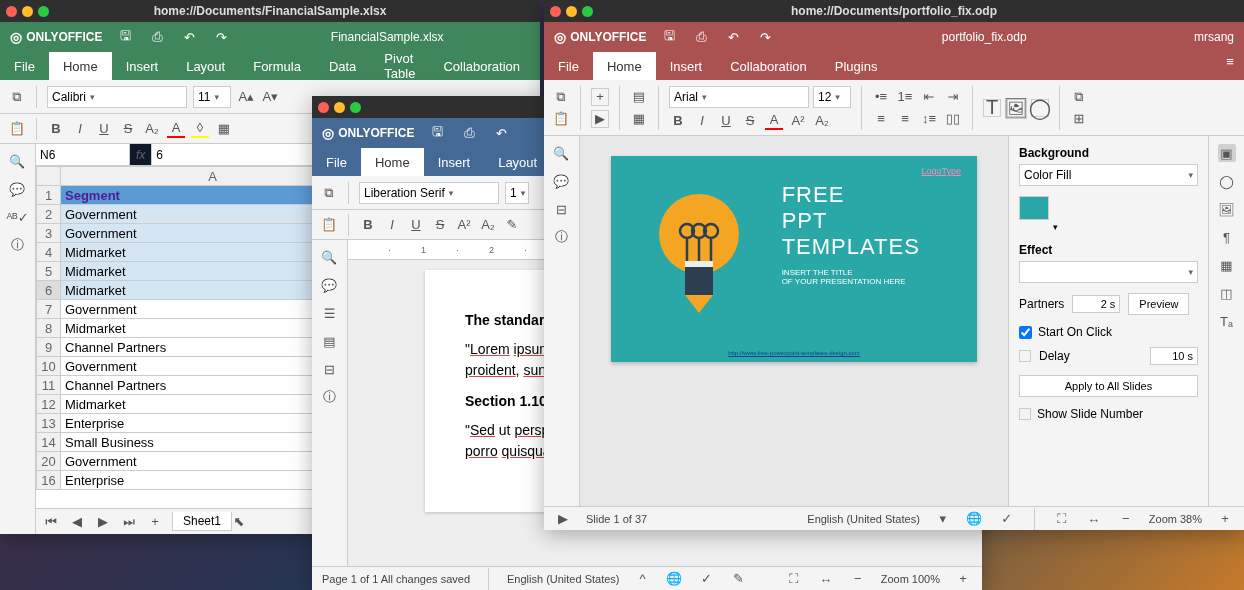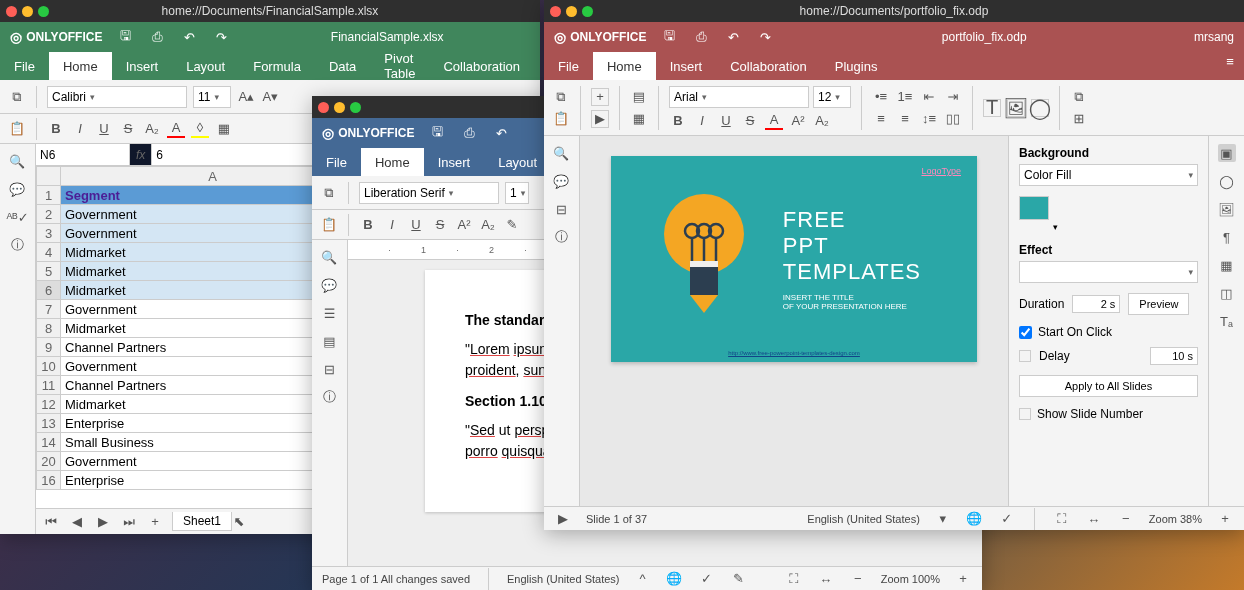--- a/index.html
+++ b/index.html
@@ -1,18 +1,18 @@
 <!DOCTYPE html>
 <html><head>
 <meta charset="utf-8">
 <style>
 * { margin:0; padding:0; box-sizing:border-box; font-family:"Segoe UI",Arial,sans-serif; }
 body { width:1244px; height:590px; background:linear-gradient(135deg,#8a4a7a 0%,#3a2f4a 30%,#1a3a5a 60%,#c47a2a 100%); position:relative; overflow:hidden; }
 .window { position:absolute; background:#fff; box-shadow:0 4px 20px rgba(0,0,0,0.3); display:flex; flex-direction:column; }
-.titlebar { background:#2f2f2f; height:22px; display:flex; align-items:center; padding:0 6px; color:#ddd; font-size:12px; position:relative; }
+.titlebar { background:#2f2f2f; height:22px; display:flex; align-items:center; padding:0 6px; color:#ddd; font-size:12px; position:relative;font-weight:bold; }
 .traffic { display:flex; gap:5px; }
 .light { width:11px; height:11px; border-radius:50%; }
 .light.r{background:#ff5f57;} .light.y{background:#ffbd2e;} .light.g{background:#28ca42;}
 .titlebar .title { position:absolute; left:50%; transform:translateX(-50%); font-size:12px; }
 .appbar { height:30px; display:flex; align-items:center; padding:0 10px; color:#fff; font-size:12px; gap:14px; }
 .appbar .logo { font-weight:600; font-size:12px; display:flex; align-items:center; gap:4px; }
 .appbar .logo::before { content:"◎"; font-size:14px; }
 .appbar .docname { flex:1; text-align:center; font-size:12px; }
 .tabbar { height:28px; display:flex; align-items:stretch; color:#fff; font-size:13px; }
 .tabbar .tab { padding:0 14px; display:flex; align-items:center; cursor:pointer; }
@@ -49,21 +49,21 @@
 .page { background:#fff; margin:10px auto; width:480px; padding:40px 40px; font-size:14px; line-height:1.5; box-shadow:0 1px 3px rgba(0,0,0,0.2);}
 .page h4 { font-weight:700; font-size:14px; margin-bottom:8px;}
 .page p { margin-bottom:10px; }
 .page .under { text-decoration:underline; text-decoration-color:#d44; }
 .ruler { height:20px; background:#fff; border-bottom:1px solid #ccc; font-size:9px; color:#666; display:flex; align-items:center; padding-left:40px; gap:30px;}
 .canvas { flex:1; overflow:auto; background:#eee; position:relative; }
 .statusbar { height:24px; background:#f4f4f4; border-top:1px solid #ccc; display:flex; align-items:center; padding:0 10px; font-size:11px; gap:14px; color:#444; }
 
 
 .slideview { flex:1; background:#e8e8e8; display:flex; align-items:flex-start; justify-content:center; padding:20px 10px;}
-.slide { width:366px; height:206px; background:#2aa7a7; color:#fff; position:relative; padding:34px; display:flex; gap:20px; box-shadow:0 2px 4px rgba(0,0,0,0.2);align-items:center;}
+.slide { width:366px; height:206px; background:#2aa7a7; color:#fff; position:relative; padding:26px; display:flex; gap:20px; box-shadow:0 2px 4px rgba(0,0,0,0.2);}
 .bulb-wrap { width:140px; display:flex; align-items:center; justify-content:center;}
 .slide-text .t1 { font-size:22px; font-weight:300; letter-spacing:1px;}
 .slide-text .t2 { font-size:22px; font-weight:300; letter-spacing:1px;}
 .slide-text .t3 { font-size:8px; margin-top:8px;}
 .slide-text .t4 { font-size:8px;}
 .logotype { position:absolute; top:10px; right:16px; font-size:9px; color:#f8b; text-decoration:underline;}
 .footer { position:absolute; bottom:6px; left:50%; transform:translateX(-50%); font-size:6px; color:#148; text-decoration:underline;}
 .sidepanel { width:200px; background:#f4f4f4; border-left:1px solid #ccc; padding:10px; font-size:12px; overflow:auto;}
 .sidepanel .lbl { font-weight:600; margin-bottom:4px;}
 .sidepanel .fld { border:1px solid #ccc; background:#fff; height:22px; padding:0 4px; display:flex; align-items:center; justify-content:space-between; margin-bottom:10px;}
@@ -473,21 +473,21 @@
       <div class="lbl">Background</div>
       <div class="fld">
           <span>Color Fill</span>
         </div>
       <div class="sw"></div><span style="font-size:9px; margin-left:4px;">▾</span>
       <div class="lbl" style="margin-top:10px;">Effect</div>
       <div class="fld">
           <span></span>
         </div>
       <div class="row">
-        <span>Duration</span>
+        <span>Partners</span>
         <input type="text" value="2 s" style="">
         <button class="btn">Preview</button>
       </div>
       <div class="cb">
           <input type="checkbox" checked="" style="">
           <span>Start On Click</span>
         </div>
       <div class="row">
           <span class="gridcell"></span>
           <span>Delay</span>

